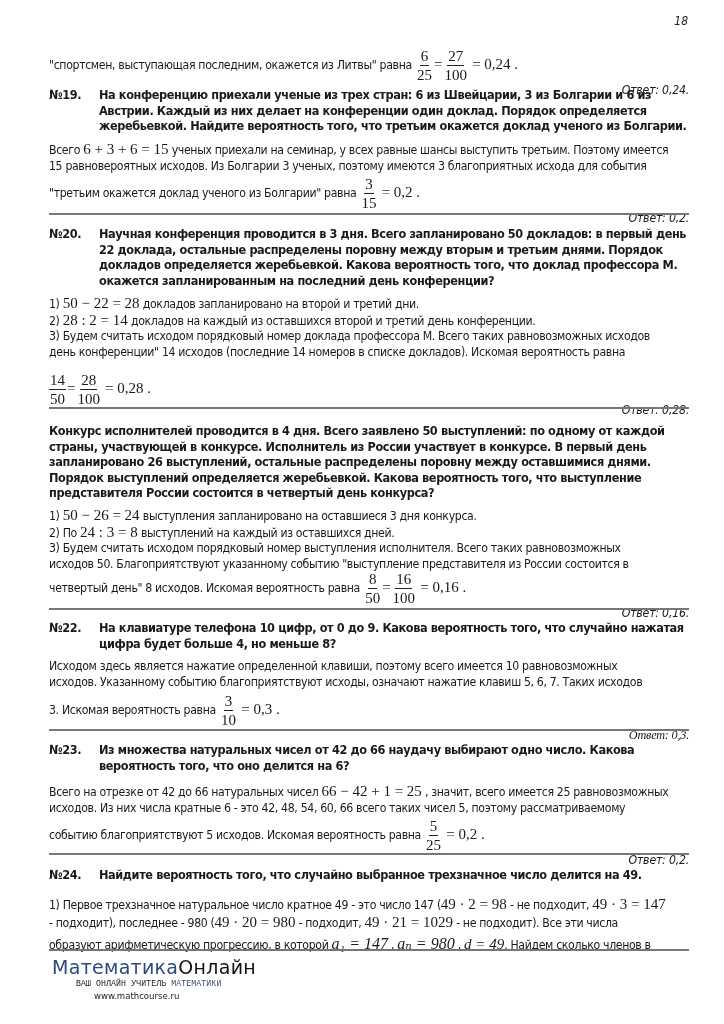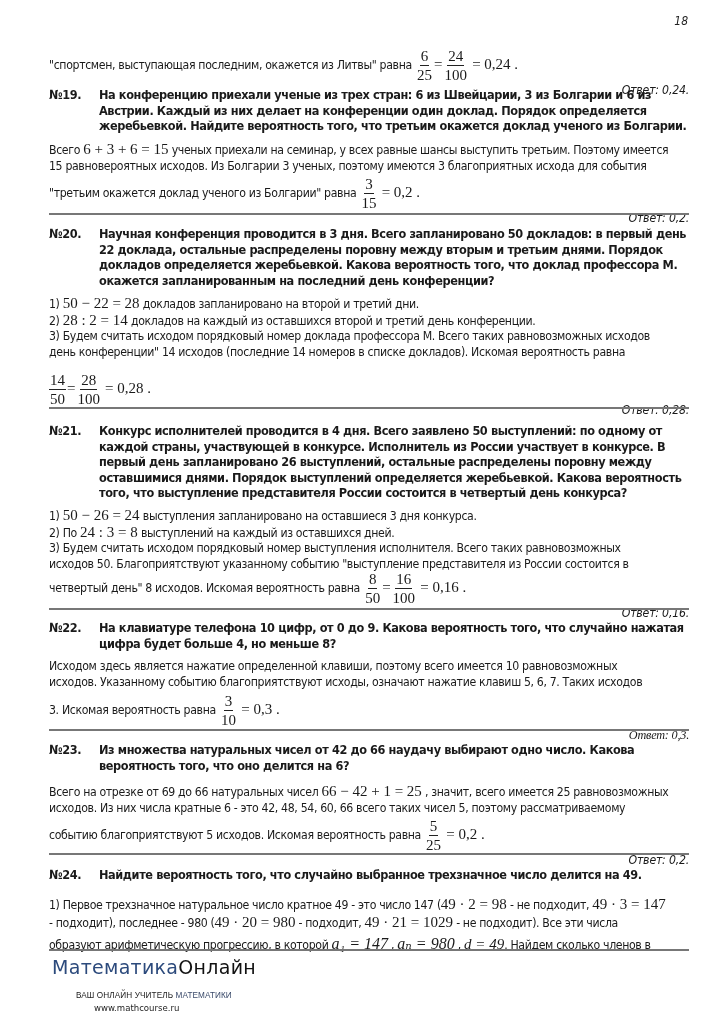--- a/index.html
+++ b/index.html
@@ -23,38 +23,38 @@
   .frac { display: inline-flex; flex-direction: column; align-items: center; vertical-align: middle; font-family: "Liberation Serif", "DejaVu Serif", serif; font-size: 15px; line-height: 16px; margin: 0 1px; letter-spacing: 0;}
   .frac .n { padding: 0 1px 1px; border-bottom: 1px solid #222; }
   .frac .d { padding: 1px 1px 0; }
   .ans { position: absolute; right: 0; font-style: italic; font-size: 12.2px; letter-spacing: -0.2px; margin-top: 21px; }
   .divider { position: absolute; left: 49px; width: 640px; height: 0; border-top: 2px solid #777; }
   .abs { position: absolute; left: 0; width: 640px; }
   .logo { position: absolute; left: 52px; top: 956px; }
   .logo-title { font-family: "DejaVu Sans", sans-serif; font-size: 19px; letter-spacing: 0.3px; line-height: 22px; }
   .logo-title .a { color: #2c4a7c; }
   .logo-title .b { color: #111; }
-  .logo-sub { font-size: 8.2px; letter-spacing: 0.1px; color: #222; margin-top: 13px; font-family: Liberation Sans, sans-serif; padding-left: 24px; }
+  .logo-sub { font-size: 8.2px; letter-spacing: 0.1px; color: #222; margin-top: 1px; font-family: Liberation Mono, monospace; padding-left: 24px; }
   .logo-sub .c { color: #3a4a6a; }
   .logo-url { font-size: 9.5px; color: #222; margin-left: 42px; margin-top: 2px; }
 </style>
 </head>
 <body>
 
 <div class="page-num">18</div>
 
 <div class="content">
 
   <div class="abs txt" style="top:48px;">
     <span>"спортсмен, выступающая последним, окажется из Литвы" равна</span>
     <span class="frac">
         <span class="n">6</span>
         <span class="d">25</span>
       </span><span class="math">=</span><span class="frac">
-        <span class="n">24</span>
+        <span class="n">27</span>
         <span class="d">100</span>
       </span>
     <span class="math">= 0,24 .</span>
     <span class="ans" style="top:14px;">Ответ: 0,24.</span>
   </div>
 
   <div class="abs problem" style="top:87px;">
     <span class="num">№19.</span>
     <span class="q">На конференцию приехали ученые из трех стран: 6 из Швейцарии, 3 из Болгарии и 6 из Австрии. Каждый из них делает на конференции один доклад. Порядок определяется жеребьевкой. Найдите вероятность того, что третьим окажется доклад ученого из Болгарии.</span>
   </div>
@@ -98,21 +98,20 @@
     <span class="math">= 0,28 .</span>
     <span class="ans" style="top:10px;">Ответ: 0,28.</span>
   </div>
 </div>
 
 <div class="divider" style="top:407px;"></div>
 
 <div class="content">
 
   <div class="abs problem" style="top:423px;">
-    <span class="num">№21.</span>
     <span class="q">Конкурс исполнителей проводится в 4 дня. Всего заявлено 50 выступлений: по одному от каждой страны, участвующей в конкурсе. Исполнитель из России участвует в конкурсе. В первый день запланировано 26 выступлений, остальные распределены поровну между оставшимися днями. Порядок выступлений определяется жеребьевкой. Какова вероятность того, что выступление представителя России состоится в четвертый день конкурса?</span>
   </div>
   <div class="abs txt" style="top:508px;">
     <div><span>1)</span> <span class="math">50 − 26 = 24</span> <span>выступления запланировано на оставшиеся 3 дня конкурса.</span></div>
     <div><span>2)  По</span> <span class="math">24 : 3 = 8</span> <span>выступлений на каждый из оставшихся дней.</span></div>
     <div>3) Будем считать исходом порядковый номер выступления исполнителя. Всего таких равновозможных</div>
     <div>исходов 50.   Благоприятствуют указанному событию "выступление представителя из России состоится в</div>
   </div>
   <div class="abs txt" style="top:571px;">
     <span>четвертый день" 8 исходов. Искомая вероятность равна</span>
@@ -153,21 +152,21 @@
 
 <div class="divider" style="top:729px;"></div>
 
 <div class="content">
 
   <div class="abs problem" style="top:742px;">
     <span class="num">№23.</span>
     <span class="q">Из множества натуральных чисел от 42 до 66 наудачу выбирают одно число. Какова вероятность того, что оно делится на 6?</span>
   </div>
   <div class="abs txt" style="top:784px;">
-    <div><span>Всего на отрезке от 69 до 66 натуральных чисел</span> <span class="math">66 − 42 + 1 = 25</span> <span>, значит, всего имеется 25 равновозможных</span></div>
+    <div><span>Всего на отрезке от 42 до 66 натуральных чисел</span> <span class="math">66 − 42 + 1 = 25</span> <span>, значит, всего имеется 25 равновозможных</span></div>
     <div>исходов. Из них числа кратные  6 - это 42, 48, 54, 60, 66 всего таких чисел 5, поэтому рассматриваемому</div>
   </div>
   <div class="abs txt" style="top:818px;">
     <span>событию благоприятствуют 5 исходов. Искомая вероятность равна</span>
     <span class="frac">
         <span class="n">5</span>
         <span class="d">25</span>
       </span>
     <span class="math">= 0,2 .</span>
     <span class="ans" style="top:14px;">Ответ: 0,2.</span>

